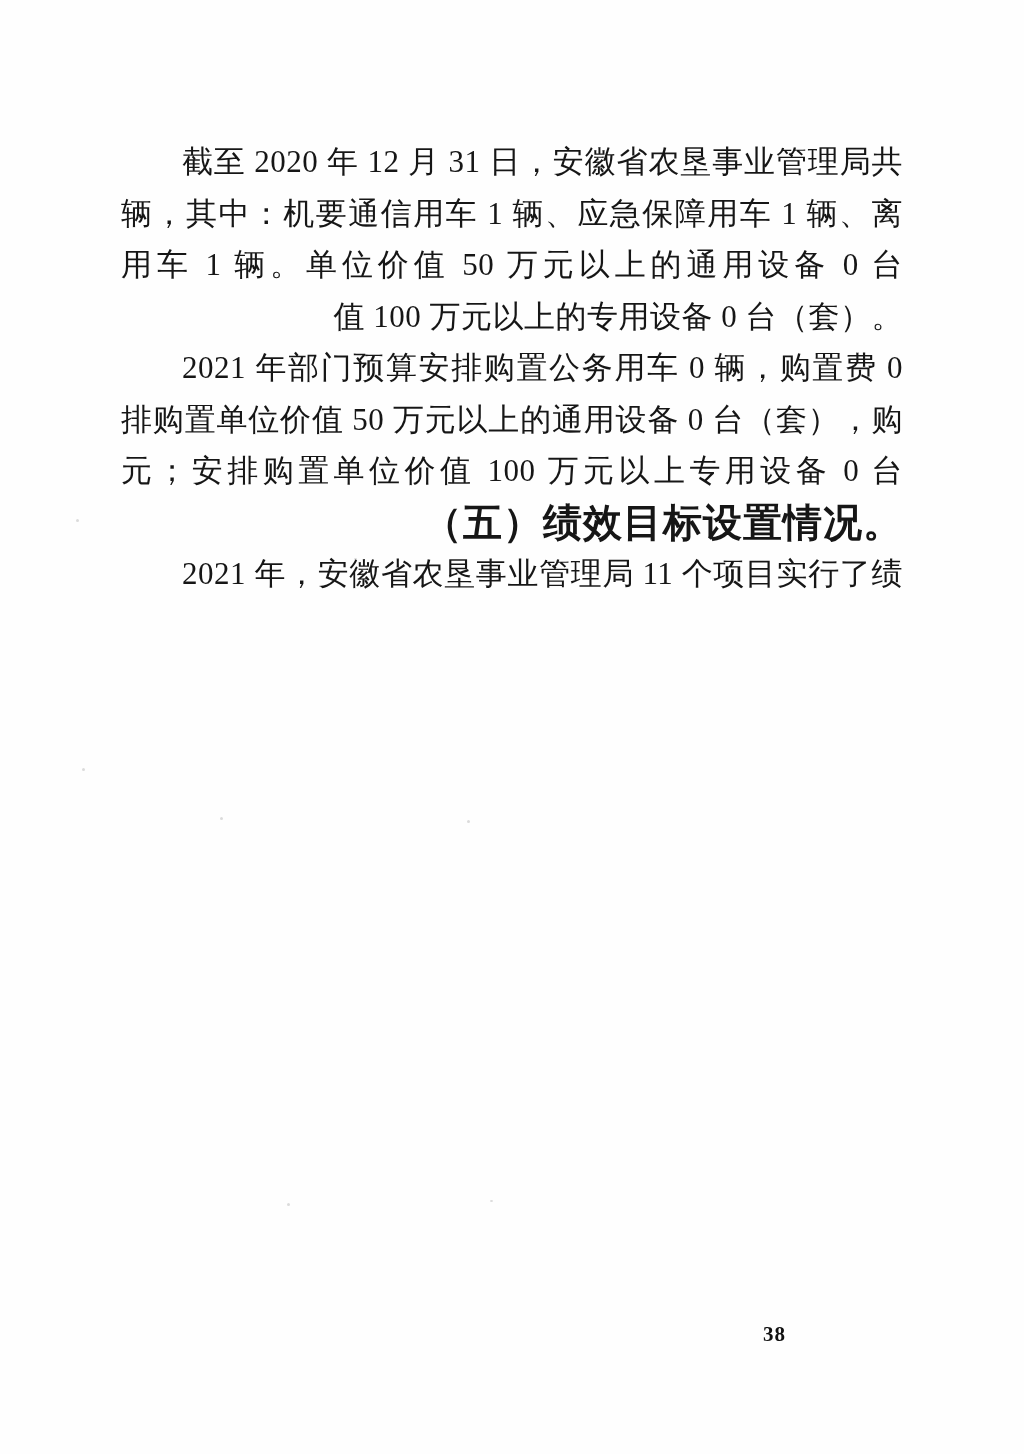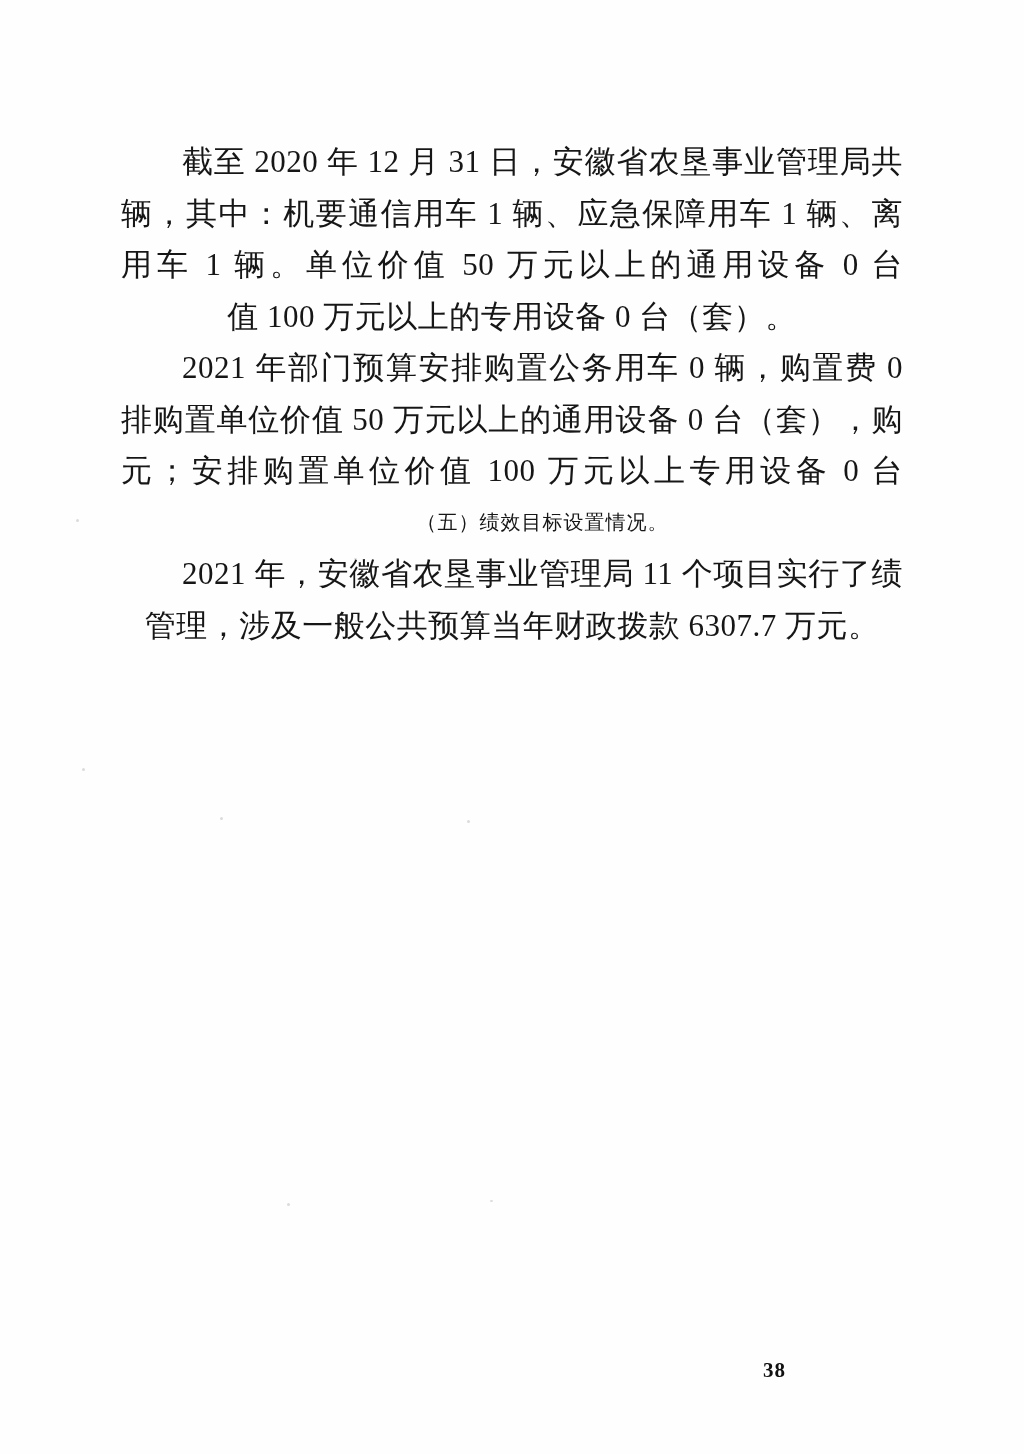--- a/index.html
+++ b/index.html
@@ -19,38 +19,38 @@
     left: 121px;
     top: 136px;
     width: 782px;
     font-size: 31px;
     line-height: 51.5px;
     letter-spacing: 0.5px;
   }
   .line {
     height: 51.5px;
     white-space: nowrap;
-    text-align: center;
+    text-align: right;
   }
   .line.fill {
     white-space: normal;
     text-align: justify;
     text-align-last: justify;
     overflow: hidden;
   }
   .line.indent { text-indent: 61px; }
   .heading-line {
-    font-weight: 400;
-    font-size: 20px;
+    font-weight: 700;
+    font-size: 39px;
     letter-spacing: 1px;
   }
   .page-number {
     position: absolute;
     left: 763px;
-    top: 1358px;
+    top: 1322px;
     font-size: 21px;
     font-weight: 700;
     color: #111;
     letter-spacing: 1px;
   }
   .speck {
     position: absolute;
     background: #9a9a9a;
     opacity: 0.35;
     border-radius: 50%;
@@ -82,21 +82,20 @@
       <div class="line fill">排购置单位价值 50 万元以上的通用设备 0 台（套），购置费 0 万</div>
       <div class="line fill">元；安排购置单位价值 100 万元以上专用设备 0 台（套），购置</div>
     </div>
 
     <div>
       <div class="line indent heading-line">（五）绩效目标设置情况。</div>
     </div>
 
     <div>
       <div class="line fill indent">2021 年，安徽省农垦事业管理局 11 个项目实行了绩效目标</div>
-      <div class="line">管理，涉及一般公共预算当年财政拨款 6307.7 万元。</div>
     </div>
 
   </div>
 
   <div class="page-number">38</div>
 
   <div class="speck s1"></div>
   <div class="speck s2"></div>
   <div class="speck s3"></div>
   <div class="speck s4"></div>

